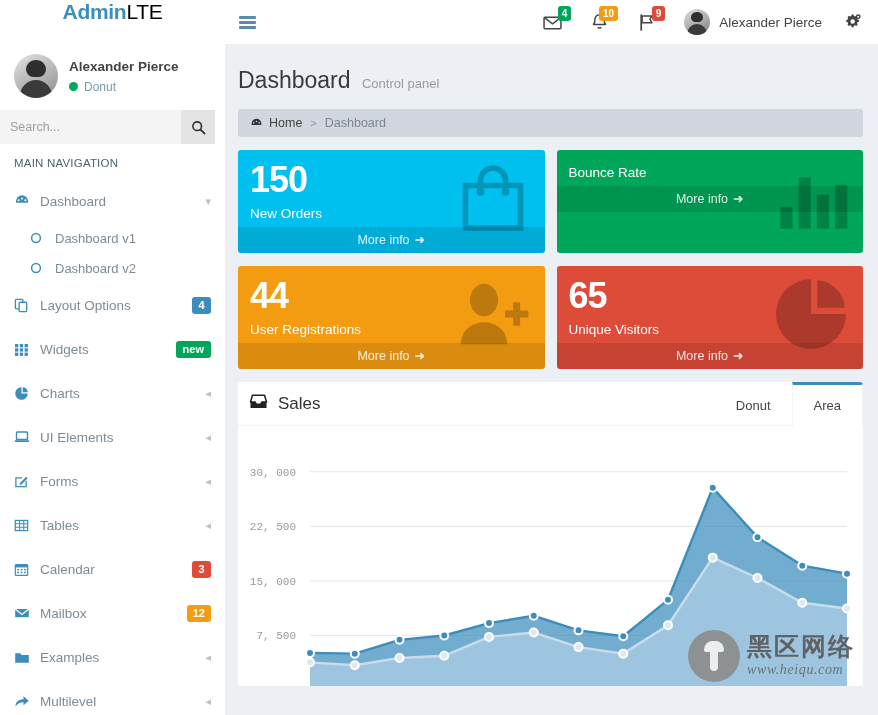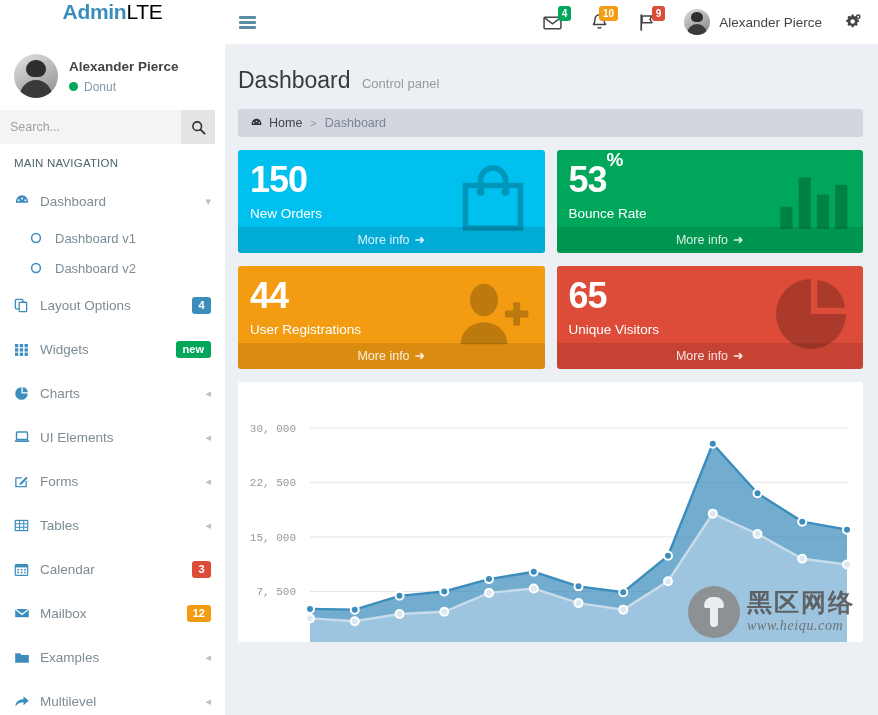--- a/index.html
+++ b/index.html
@@ -554,21 +554,20 @@
               <circle cx="42" cy="27" r="3.2" fill="#000"></circle>
           </svg>
         </div>
         <a class="small-box-footer">
           <span>More info</span><span class="arr">➜</span>
         </a>
       </div>
 
       <div class="small-box bg-green">
         <div class="inner">
-          <h3><span>53</span><sup>%</sup></h3>
           <p>Bounce Rate</p>
         </div>
         <div class="sb-icon">
           <svg width="78" height="78" viewBox="0 0 64 64">
             <g fill="#000">
               <rect x="6" y="40" width="10" height="18"></rect>
                 <rect x="21" y="16" width="10" height="42"></rect>
               <rect x="36" y="30" width="10" height="28"></rect>
                 <rect x="51" y="22" width="10" height="36"></rect>
             </g>
@@ -612,20 +611,35 @@
             <path d="M37 27h22A23 23 0 0 0 37 5v22z" fill="#000"></path>
           </svg>
         </div>
         <a class="small-box-footer">
           <span>More info</span><span class="arr">➜</span>
         </a>
       </div>
     </div>
 
     <div class="box">
+      <div class="nav-tabs-custom-header">
+        <div class="box-title">
+          <span>
+            <svg width="19" height="17" viewBox="0 0 20 18">
+              <path d="M1.5 9.6h5l1 2.2h5l1-2.2h5v6.4H1.5z" fill="#222"></path>
+              <path d="M3.6 2.4h12.8l2.1 7.2h-5l-1 2.2h-5l-1-2.2h-5z" fill="none" stroke="#222" stroke-width="1.6" stroke-linejoin="round"></path>
+            </svg>
+          </span>
+          <span class="lbl">Sales</span>
+        </div>
+        <div class="tabs">
+          <div class="tab">Donut</div>
+          <div class="tab active">Area</div>
+        </div>
+      </div>
 
       <div class="chart-area">
         <svg id="chart-svg" width="627" height="260" viewBox="0 0 627 260">
             <line x1="72" y1="209.45454545454544" x2="609" y2="209.45454545454544" stroke="#e6e6e6" stroke-width="1"></line>
             <text x="58" y="213.45454545454544" text-anchor="end" font-size="11" fill="#999" font-family="&quot;Liberation Mono&quot;, monospace">7, 500</text>
             <line x1="72" y1="154.9090909090909" x2="609" y2="154.9090909090909" stroke="#e6e6e6" stroke-width="1"></line>
             <text x="58" y="158.9090909090909" text-anchor="end" font-size="11" fill="#999" font-family="&quot;Liberation Mono&quot;, monospace">15, 000</text>
             <line x1="72" y1="100.36363636363637" x2="609" y2="100.36363636363637" stroke="#e6e6e6" stroke-width="1"></line>
             <text x="58" y="104.36363636363637" text-anchor="end" font-size="11" fill="#999" font-family="&quot;Liberation Mono&quot;, monospace">22, 500</text>
             <line x1="72" y1="45.81818181818181" x2="609" y2="45.81818181818181" stroke="#e6e6e6" stroke-width="1"></line>

